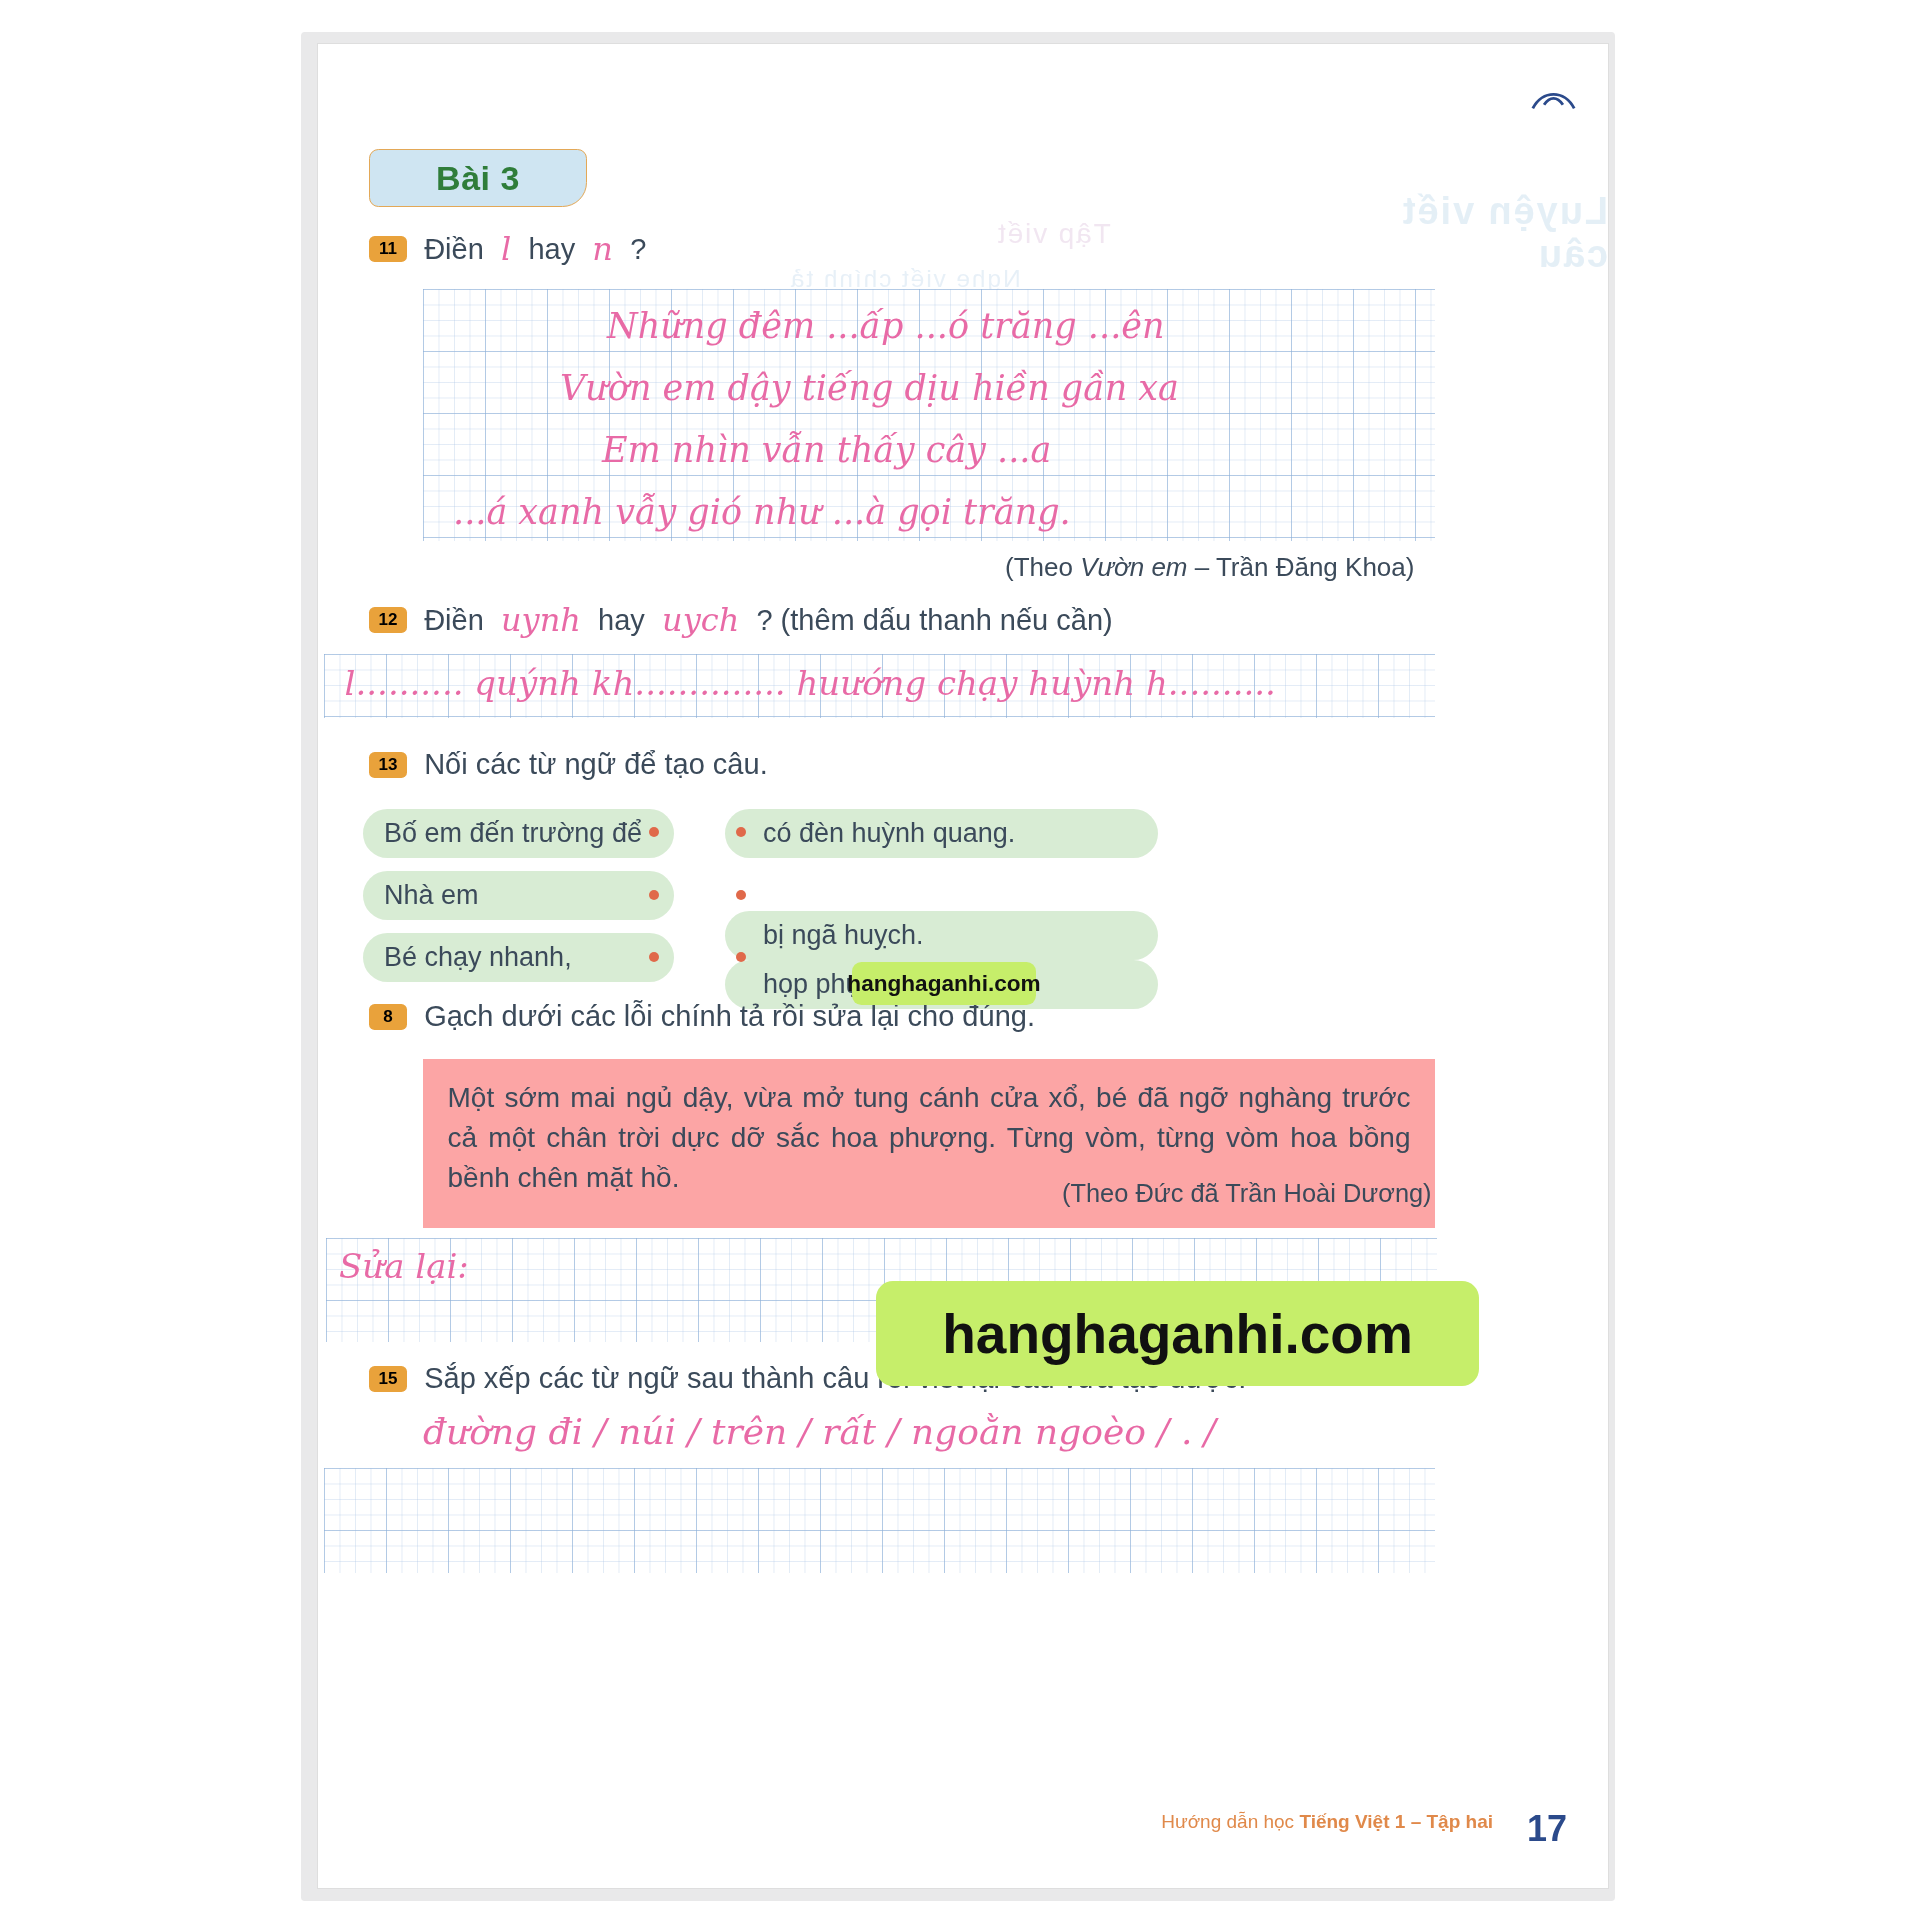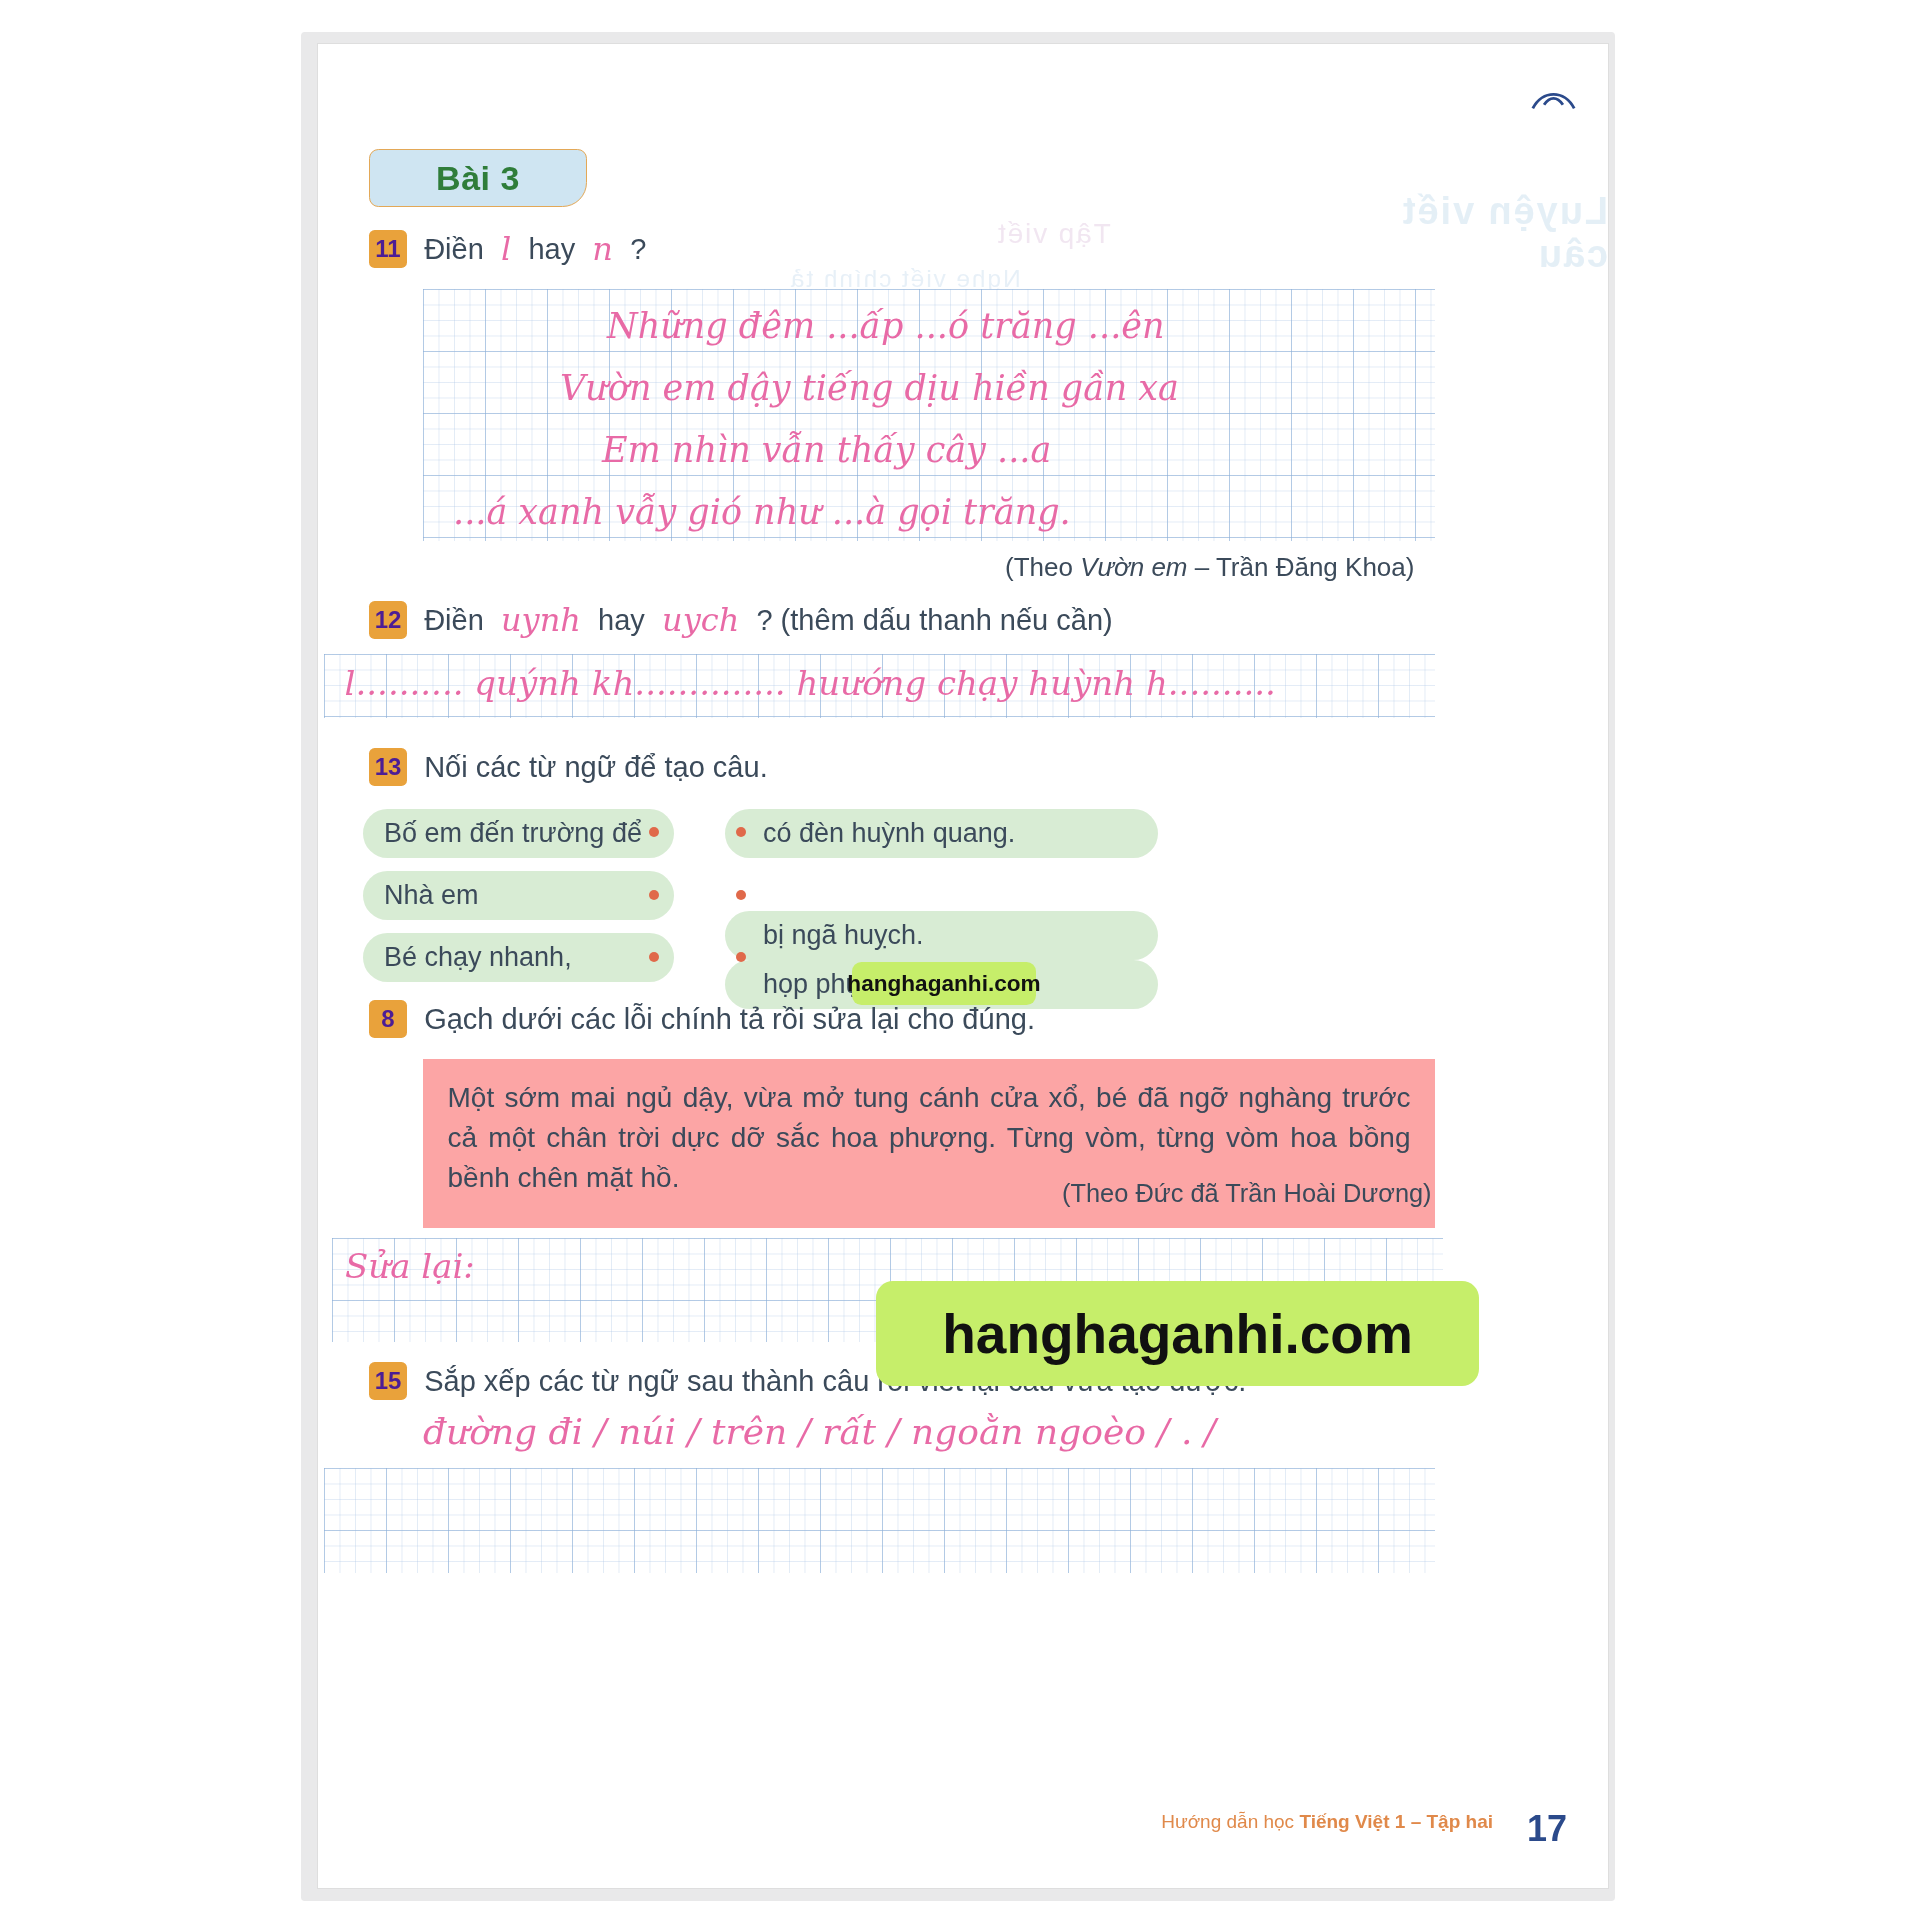--- a/index.html
+++ b/index.html
@@ -86,24 +86,24 @@
     letter-spacing: 0.5px;
   }
 
   
   .ex { position: absolute; }
   .num-badge {
     display: inline-flex;
     align-items: center;
     justify-content: center;
     width: 38px;
-    height: 38px;
+    height: 26px;
     background: #e9a23b;
-    color: #4c1d95;
-    font-size: 24px;
+    color: #000000;
+    font-size: 17px;
     font-weight: 700;
     border-radius: 5.6px;
     vertical-align: middle;
   }
   .prompt {
     display: inline-block;
     margin-left: 13px;
     font-size: 29px;
     color: #3b4a5a;
     vertical-align: middle;
@@ -315,21 +315,21 @@
     <div class="dot" style="left:418px; top:908px;"></div>
 
     <div class="ex" style="left:51px; top:956px;">
       <span class="num-badge">8</span>
       <span class="prompt">Gạch dưới các lỗi chính tả rồi sửa lại cho đúng.</span>
     </div>
 
     <div class="para-box" style="left:105px; top:1015px; width:1012px; height:169px;">Một sớm mai ngủ dậy, vừa mở tung cánh cửa xổ, bé đã ngỡ nghàng trước cả một chân trời dực dỡ sắc hoa phượng. Từng vòm, từng vòm hoa bồng bềnh chên mặt hồ.</div>
     <div class="para-source" style="left:744px; top:1135px;">(Theo Đức đã Trần Hoài Dương)</div>
 
-    <div class="gridbox" style="left:14px; top:1194px; width:1111px; height:104px;text-align:right;">
+    <div class="gridbox" style="left:8px; top:1194px; width:1111px; height:104px;text-align:right;">
       <div class="hand-line" style="left:13px; top:7.5px; font-size:34px;">Sửa lại:</div>
     </div>
 
     <div class="ex" style="left:51px; top:1318px;">
       <span class="num-badge">15</span>
       <span class="prompt">Sắp xếp các từ ngữ sau thành câu rồi viết lại câu vừa tạo được.</span>
     </div>
 
     <div class="hand-line" style="left:105px; top:1367px; font-size:36px;">đường đi / núi / trên / rất / ngoằn ngoèo / . /</div>
 

